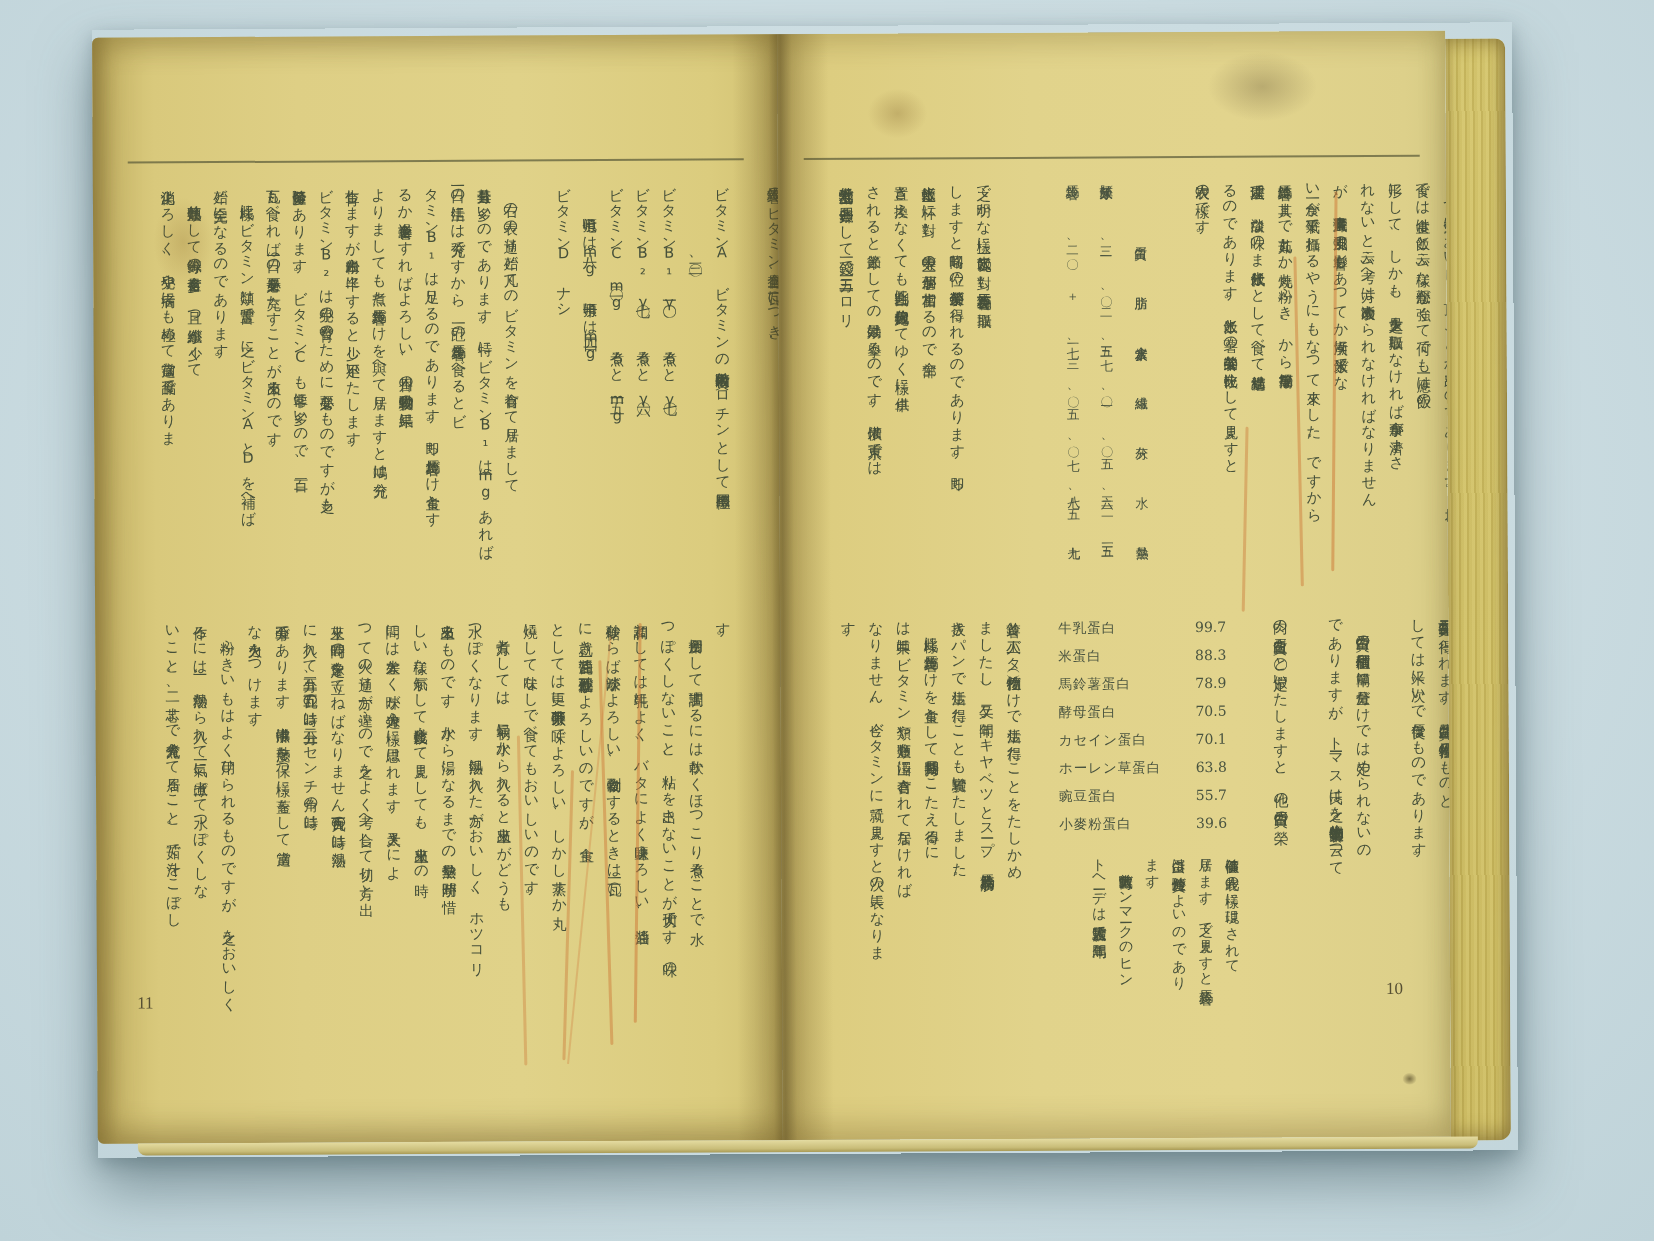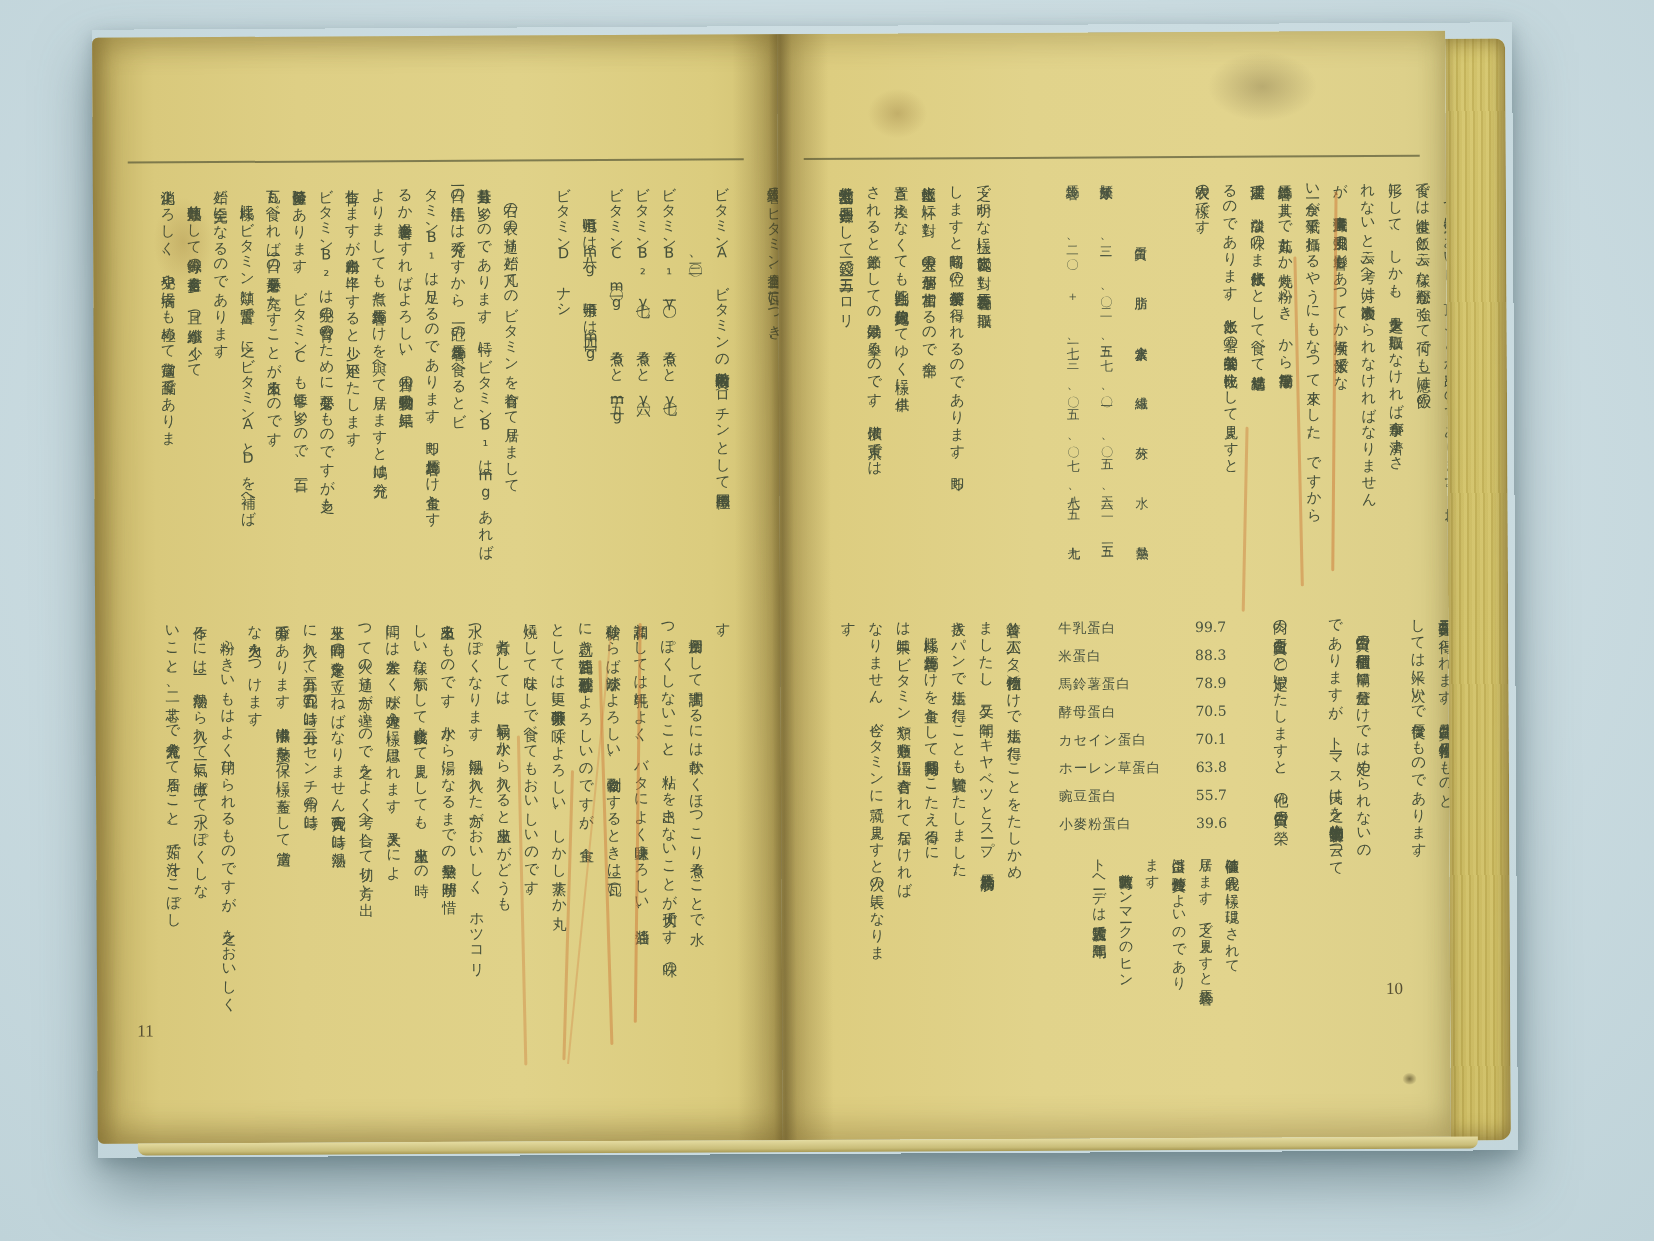--- a/index.html
+++ b/index.html
@@ -47,21 +47,21 @@
   .blank{visibility:hidden;}
   
   .sidewrap{width:176px;height:452px;writing-mode:horizontal-tb;white-space:normal;margin:0 4px;}
   .ptable{width:168px;padding:4px 0 10px 0;}
   .prow{display:flex;justify-content:space-between;align-items:baseline;height:28px;
     color:#4a5440;font-size:13.5px;letter-spacing:1px;}
   .pval{font-family:"DejaVu Serif",serif;font-size:14px;letter-spacing:0;}
   .sidetext{height:208px;font-size:14px;}
   .pageno{position:absolute;color:#564f33;font-family:"Liberation Serif",serif;font-size:17px;}
   .page-right .pageno{left:604px;top:948px;}
-  .page-left .pageno{left:40px;top:956px;margin-top:28px;}
+  .page-left .pageno{left:40px;top:956px;}
   
   .mark{position:absolute;border-radius:3px;pointer-events:none;}
   .stain{position:absolute;border-radius:50%;pointer-events:none;}
 </style>
 </head>
 <body>
 
 <div class="book">
 
   <div class="page page-left">

